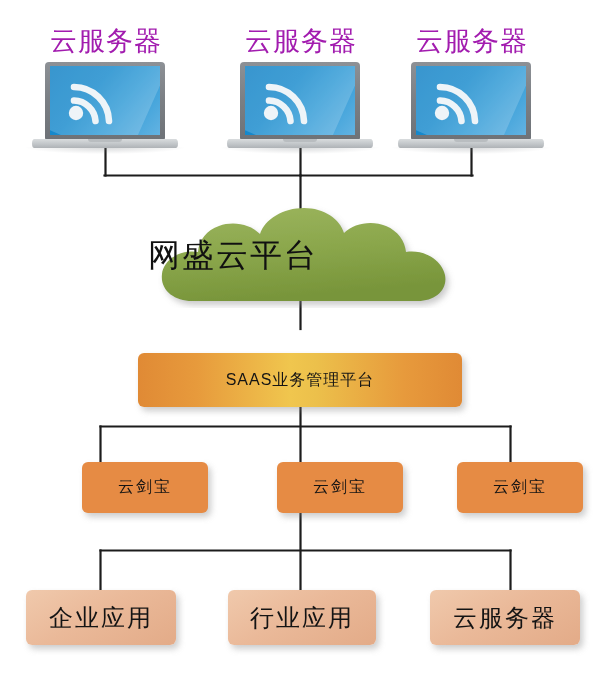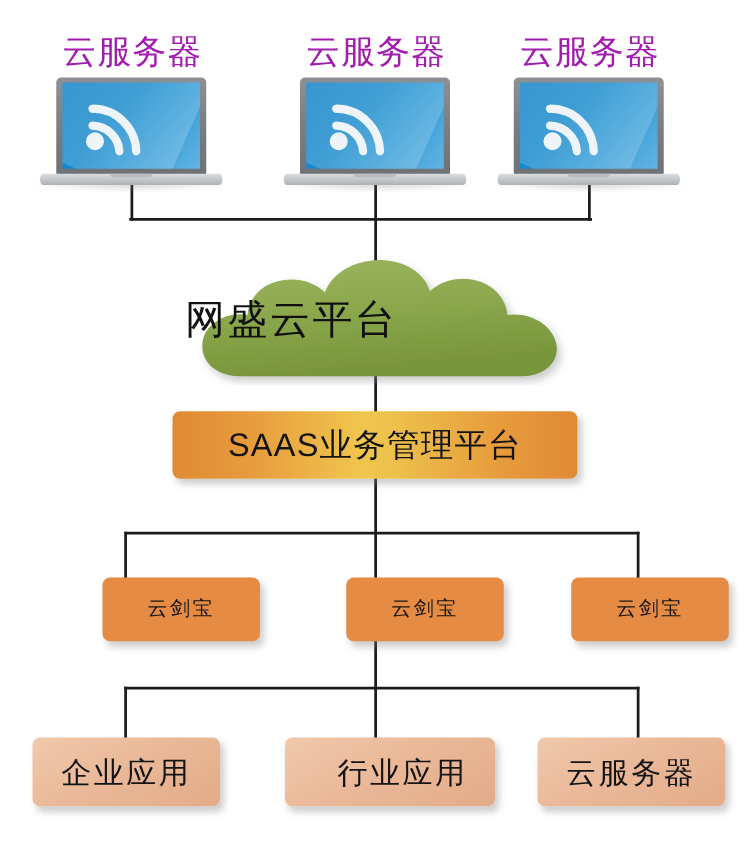--- a/index.html
+++ b/index.html
@@ -79,21 +79,21 @@
   .box{
     position:absolute;
     display:flex;align-items:center;justify-content:center;
     border-radius:6px;
     color:#141414;
     white-space:nowrap;
     box-shadow:3px 4px 6px rgba(130,130,130,0.40);
   }
   .box-saas{
     background:linear-gradient(90deg,#e08a35 0%,#e79a3c 18%,#f0c64e 47%,#ecc04b 55%,#e79a3c 82%,#e08a35 100%);
-    font-size:26px;letter-spacing:1px;
+    font-size:16px;letter-spacing:1px;margin-top:24px;
   }
   .box-mid{
     background:#e68b44;
     font-size:16px;letter-spacing:2px;margin-left:34px;
   }
   .box-bottom{
     background:linear-gradient(150deg,#f0c9ac 0%,#eab999 45%,#e3ab88 100%);
     font-size:24px;letter-spacing:2px;
   }
 </style>
@@ -213,20 +213,20 @@
   <div class="box box-mid" style="left:243px;top:462px;width:126px;height:51px;">
     <span>云剑宝</span>
   </div>
   <div class="box box-mid" style="left:423px;top:462px;width:126px;height:51px;">
     <span>云剑宝</span>
   </div>
 
   <div class="box box-bottom" style="left:26px;top:590px;width:150px;height:55px;">
     <span>企业应用</span>
   </div>
-  <div class="box box-bottom" style="left:228px;top:590px;width:148px;height:55px;padding-left:20px;">
+  <div class="box box-bottom" style="left:228px;top:590px;width:148px;height:55px;">
     <span>行业应用</span>
   </div>
   <div class="box box-bottom" style="left:430px;top:590px;width:150px;height:55px;">
     <span>云服务器</span>
   </div>
 
 </div>
 
 </body></html>

